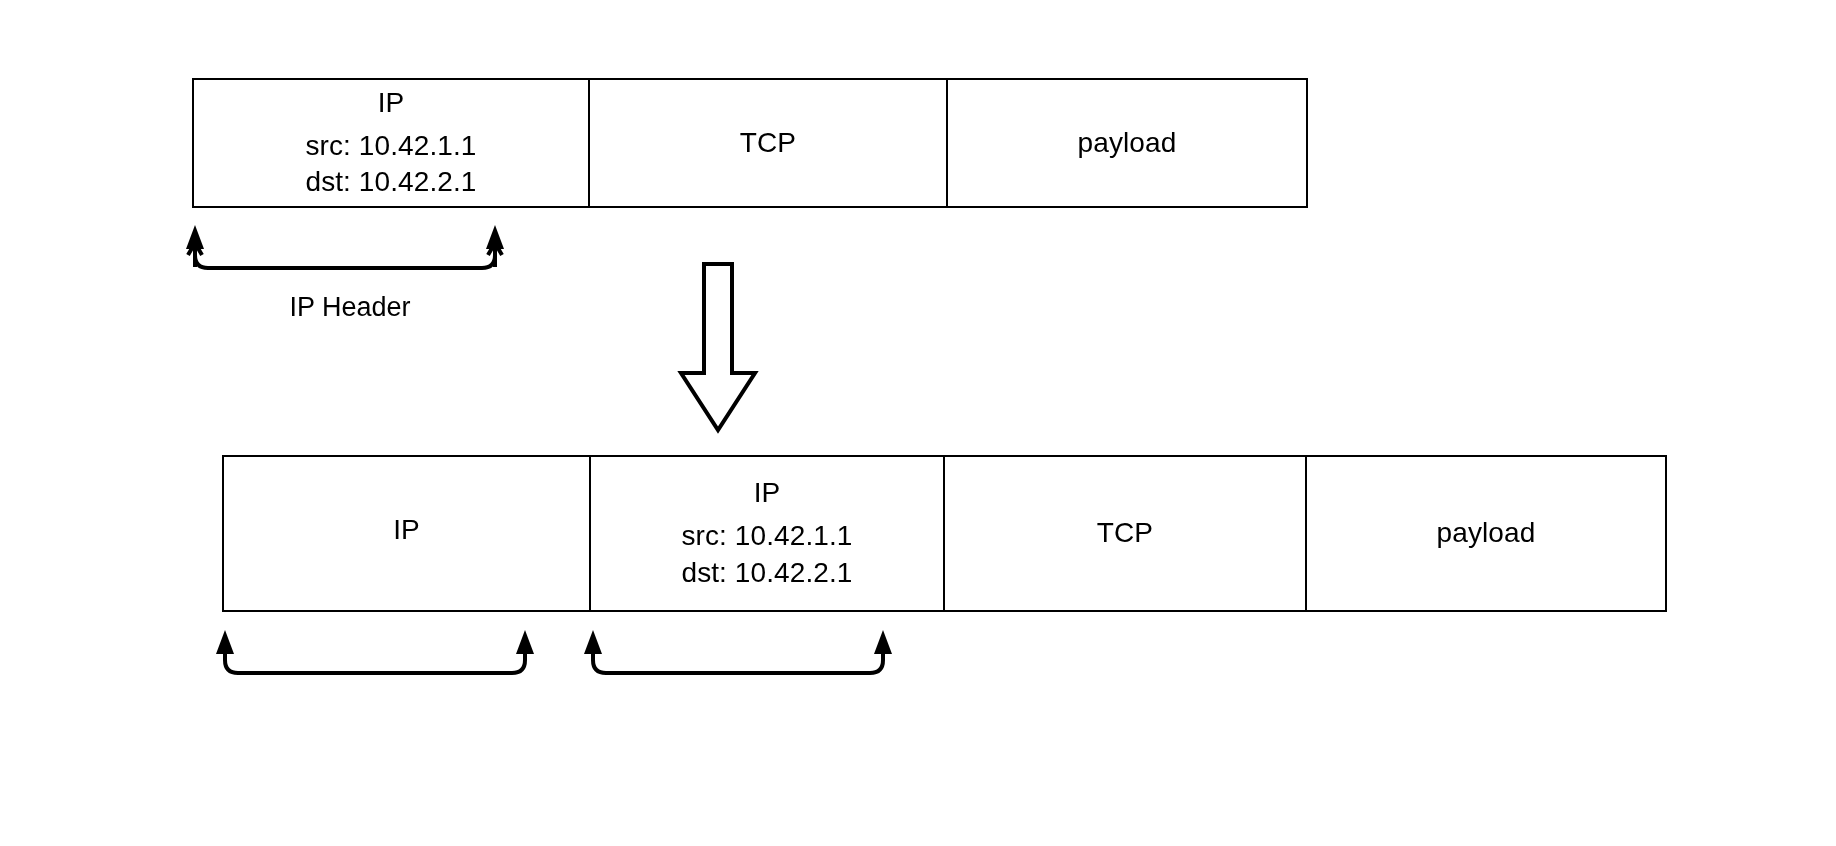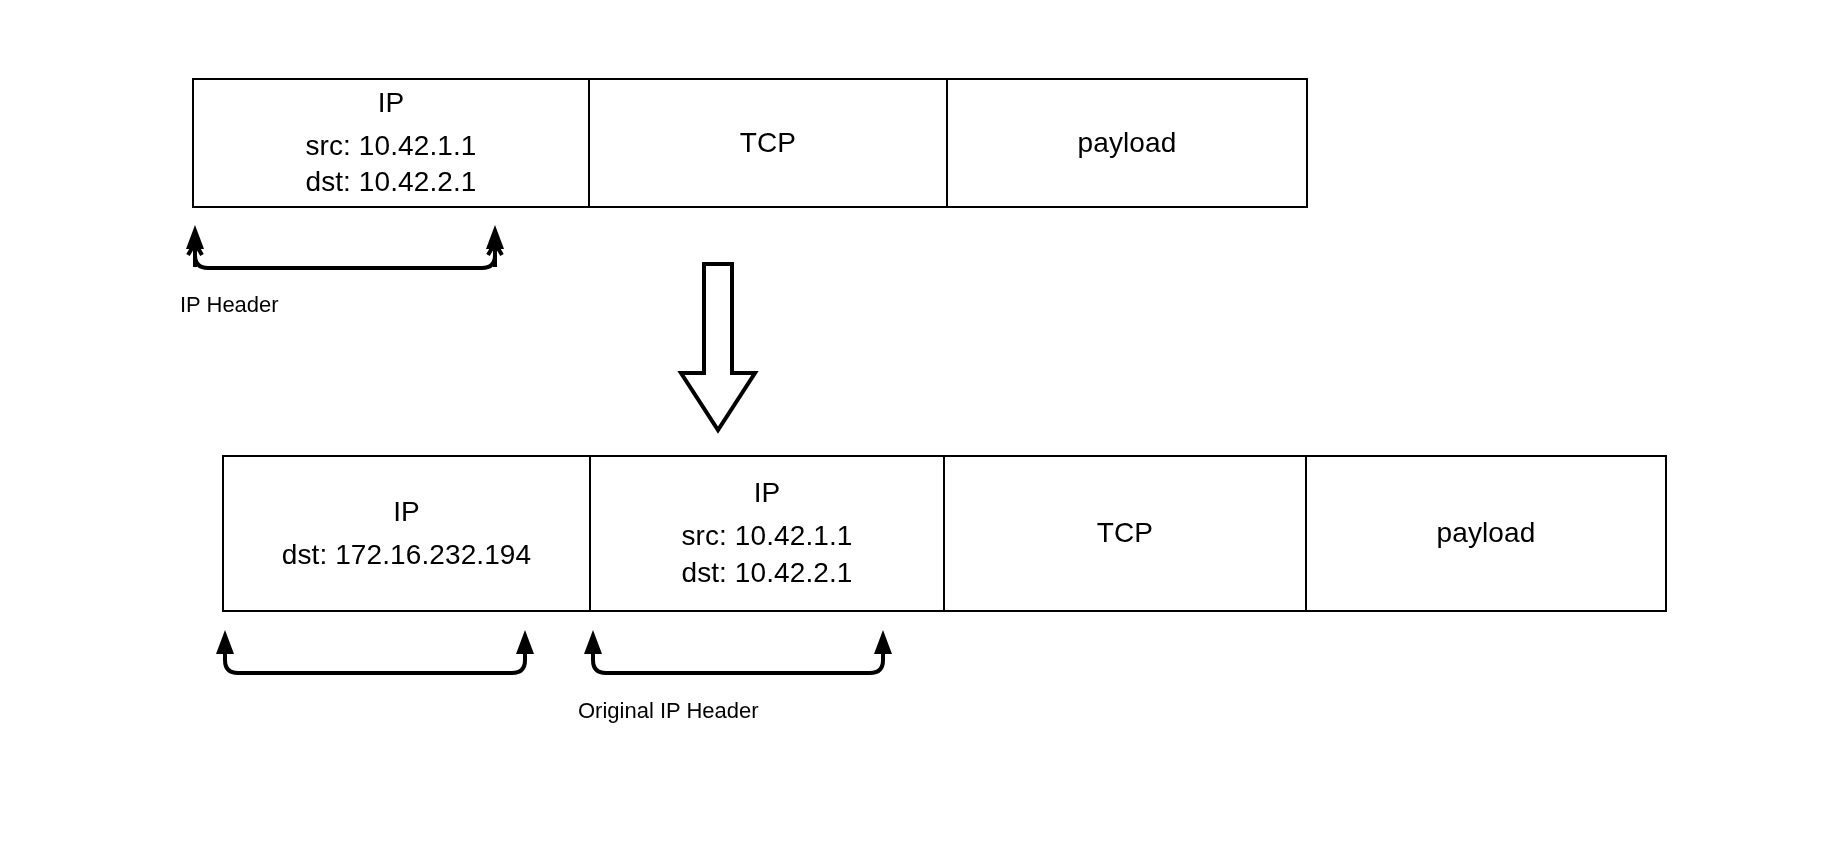--- a/index.html
+++ b/index.html
@@ -54,22 +54,23 @@
   .block-arrow {
     position: absolute;
   }
 
   
   .brace {
     position: absolute;
   }
   .brace-label {
     position: absolute;
-    font-size: 22px;
+    font-size: 27px;
     white-space: nowrap;
+    text-align: center;
   }
 </style>
 </head>
 <body>
 
 <div id="canvas">
 
   <div class="packet-row" style="left:192px; top:78px; height:130px;">
 
     <div class="cell with-addrs" style="width:398px; height:130px;">
@@ -99,21 +100,20 @@
   <div class="brace-label" style="left:180px; top:292px; width:340px;">IP Header</div>
 
   <svg class="block-arrow" width="90" height="180" style="left:673px; top:258px;" viewBox="0 0 90 180">
     <polygon points="31,6 59,6 59,115 82,115 45,172 8,115 31,115" fill="#ffffff" stroke="#000000" stroke-width="4" stroke-linejoin="miter"></polygon>
   </svg>
 
   <div class="packet-row" style="left:222px; top:455px; height:157px;">
 
     <div class="cell with-addrs" style="width:369px; height:157px;">
       <span class="proto">IP</span>
-      <span class="addr">dst: 172.16.232.194</span>
     </div>
 
     <div class="cell with-addrs" style="width:356px; height:157px;">
       <span class="proto">IP</span>
       <span class="addr">src: 10.42.1.1</span>
       <span class="addr">dst: 10.42.2.1</span>
     </div>
 
     <div class="cell" style="width:364px; height:157px;">
       <span class="proto">TCP</span>
@@ -130,15 +130,14 @@
     <polygon points="315,20 306,44 324,44" fill="#000000"></polygon>
   </svg>
 
 
   <svg class="brace" width="330" height="70" style="left:578px; top:610px;" viewBox="0 0 330 70">
     <path d="M 15 40 L 15 50 Q 15 63 28 63 L 292 63 Q 305 63 305 50 L 305 40" fill="none" stroke="#000000" stroke-width="4"></path>
     <polygon points="15,20 6,44 24,44" fill="#000000"></polygon>
     <polygon points="305,20 296,44 314,44" fill="#000000"></polygon>
   </svg>
 
-  <div class="brace-label" style="left: 578px; width: 330px; top: 698px;">Original IP Header</div>
 
 </div>
 
 </body></html>

